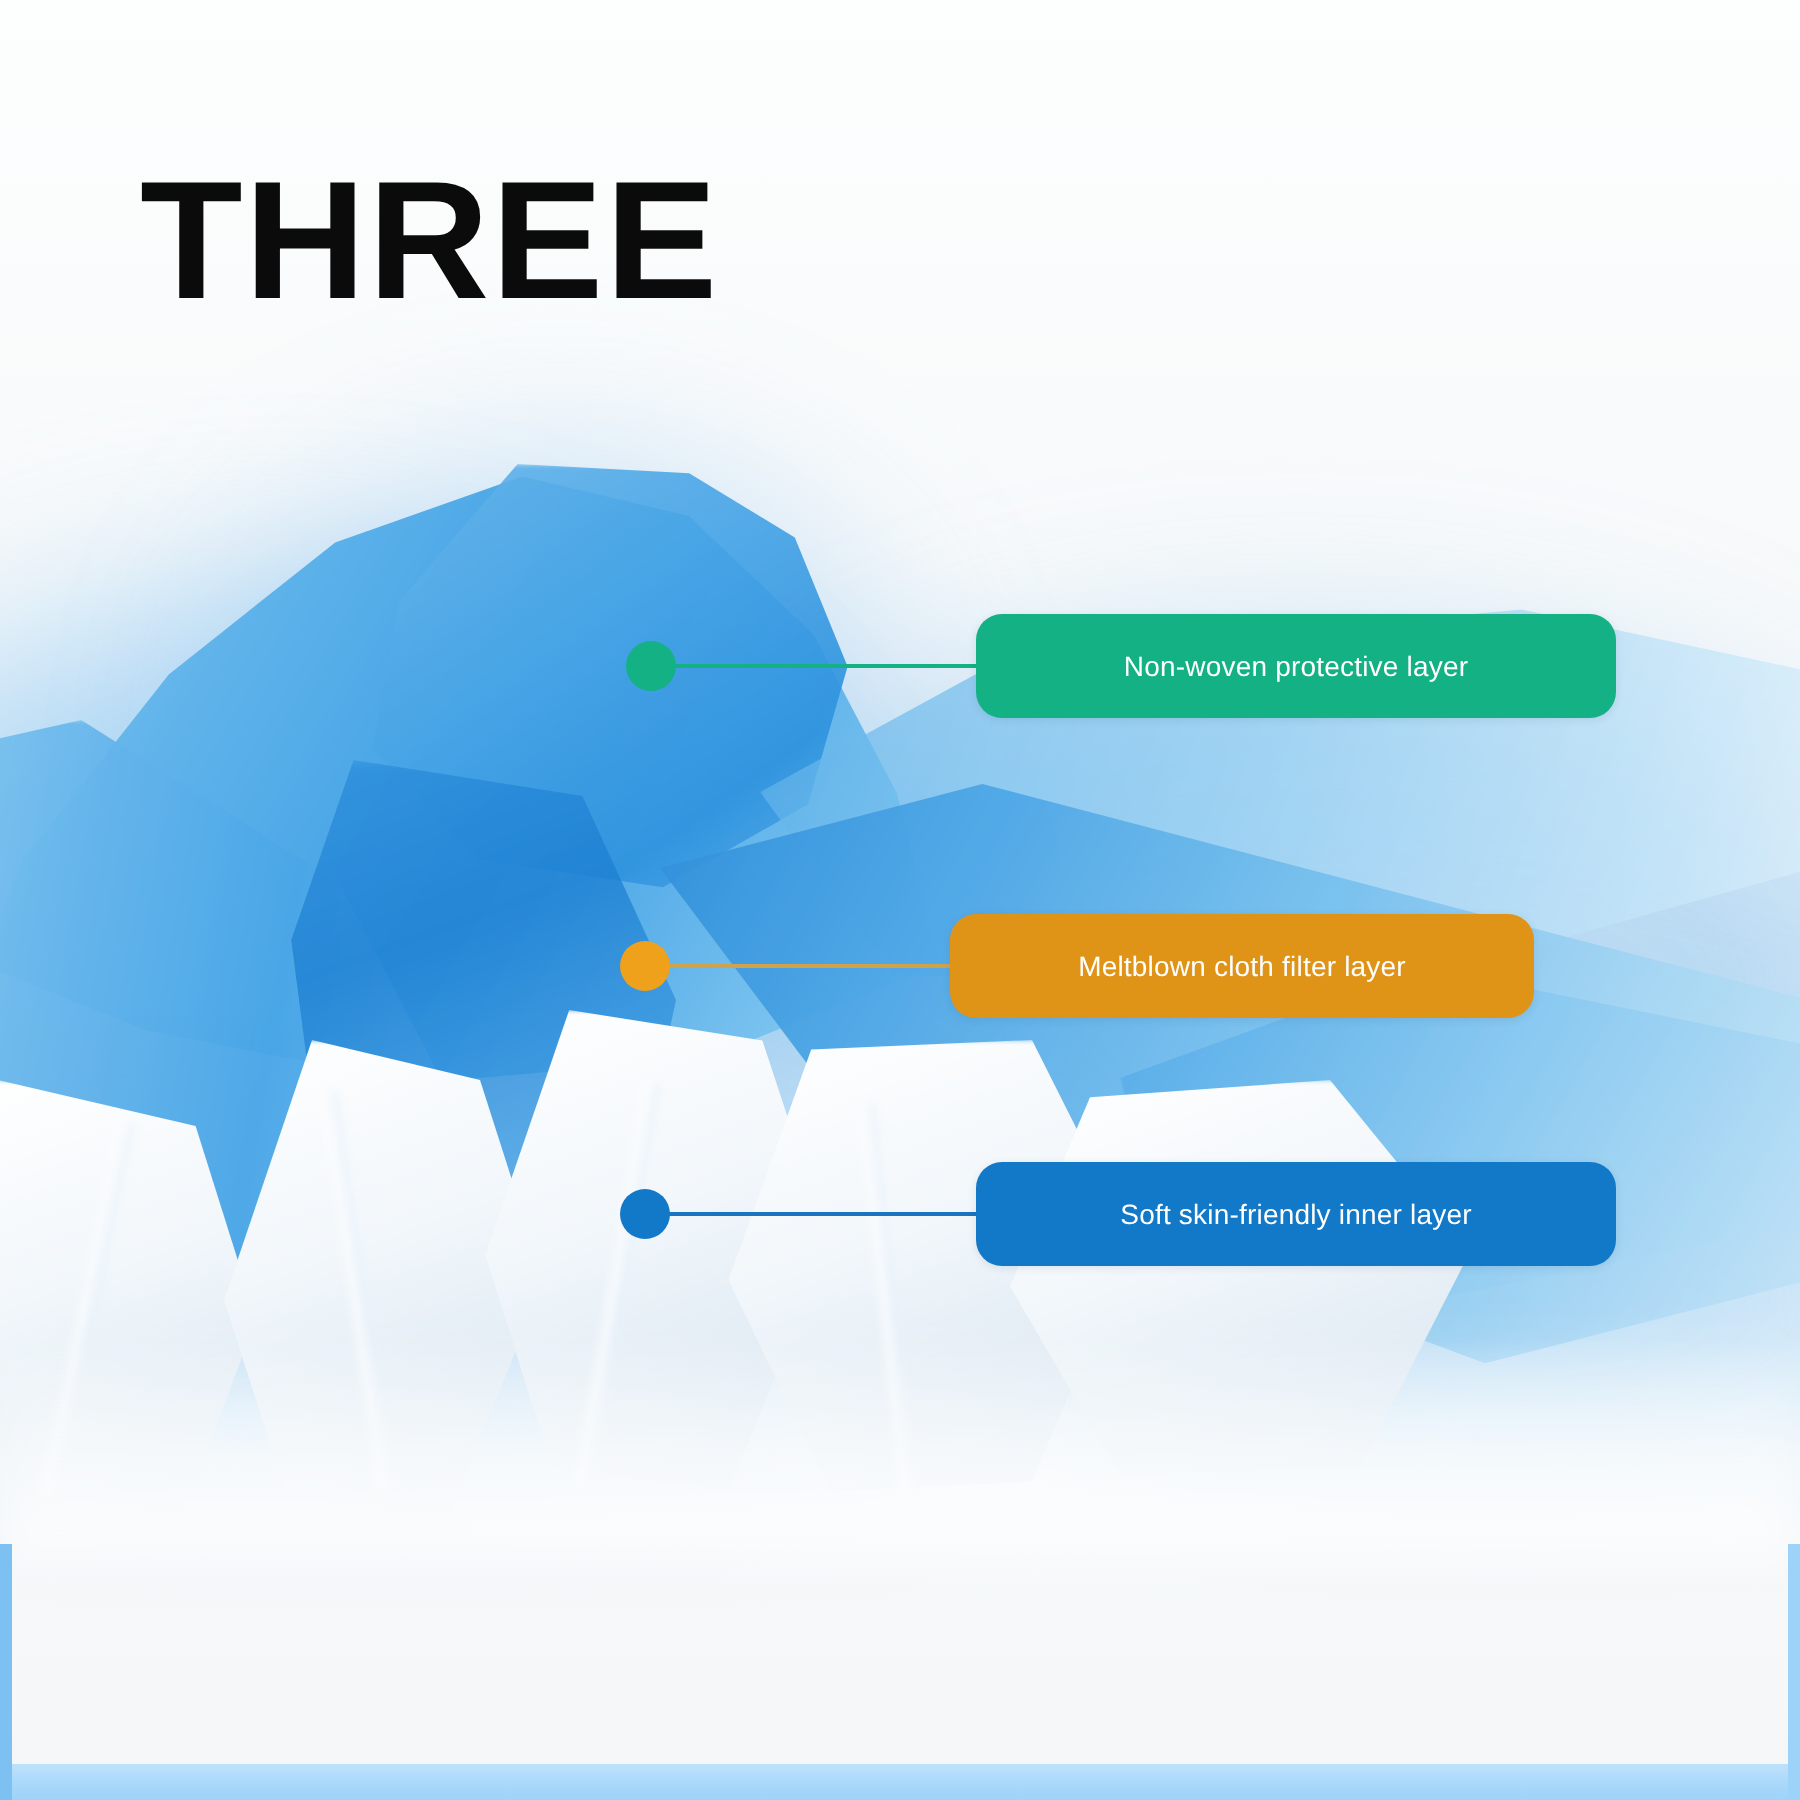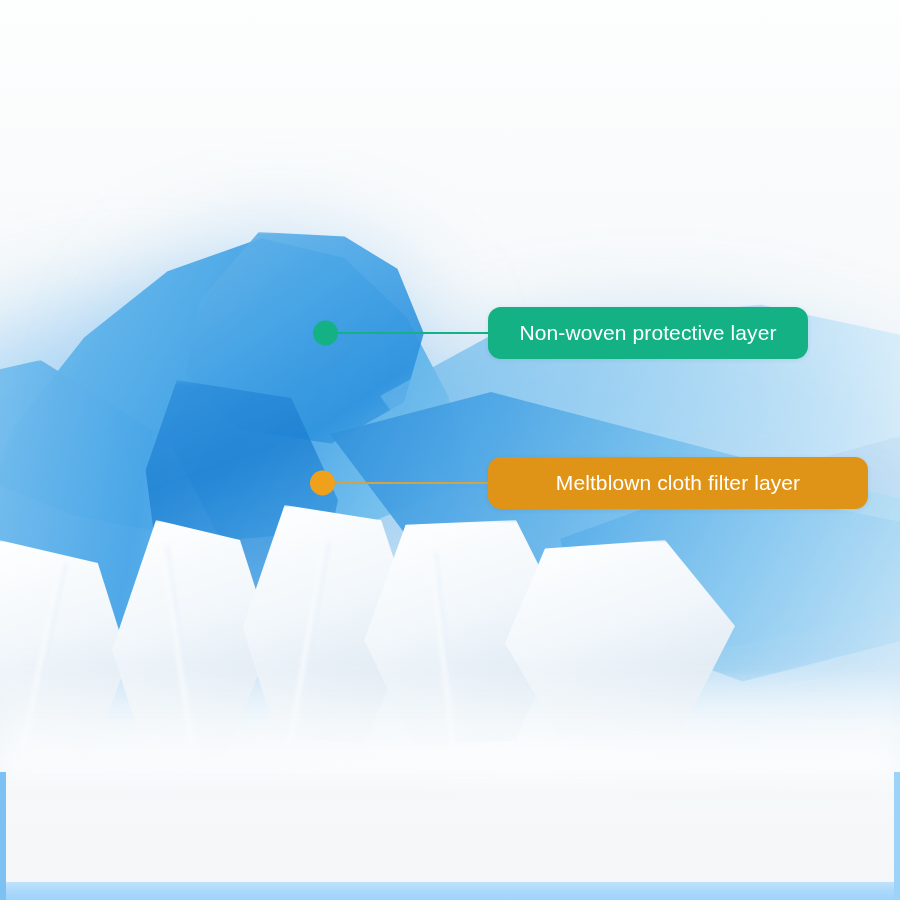--- a/index.html
+++ b/index.html
@@ -199,34 +199,34 @@
     display: flex;
     align-items: center;
     justify-content: center;
     padding: 0 18px;
     box-sizing: border-box;
     z-index: 4;
     box-shadow: 0 1px 4px rgba(30,60,90,.10);
   }
   .callout-pill span {
     color: #ffffff;
-    font-size: 21px;
+    font-size: 14px;
     font-weight: 400;
     white-space: nowrap;
     letter-spacing: .1px;
   }
 
   
   #callout-0 { left: 313px; top: 307px; width: 500px; }
   #callout-0 .callout-line { width: 172px; }
   #callout-0 .callout-pill { left: 175px; width: 320px; }
 
   #callout-1 { left: 310px; top: 457px; width: 502px; }
   #callout-1 .callout-line { width: 172px; }
-  #callout-1 .callout-pill { left: 178px; width: 380px; }
+  #callout-1 .callout-pill { left: 165px; width: 292px; }
 
   #callout-2 { left: 310px; top: 581px; width: 502px; }
   #callout-2 .callout-line { width: 172px; }
   #callout-2 .callout-pill { left: 178px; width: 320px; }
 </style>
 </head>
 <body>
 
 <div id="stage">
 
@@ -254,36 +254,44 @@
     <div class="pleat-edge pe-1"></div>
     <div class="pleat-edge pe-2"></div>
     <div class="pleat-edge pe-3"></div>
     <div class="pleat-edge pe-4"></div>
 
     <div class="table-top"></div>
     <div class="table-sheen"></div>
   </div>
 
   <div class="heading-block">
+    <div class="title-main">THREE</div>
   </div>
 
   <div class="callout" id="callout-0">
     <div class="callout-line" style="background: rgb(19, 177, 131);"></div>
     <div class="callout-dot" style="background: rgb(19, 177, 131);"></div>
     <div class="callout-pill" style="background: rgb(19, 177, 131);">
       <span style="color: rgb(255, 255, 255);">Non-woven protective layer</span>
     </div>
   </div>
 
   <div class="callout" id="callout-1">
     <div class="callout-line" style="background: rgb(207, 163, 76);"></div>
     <div class="callout-dot" style="background: rgb(240, 161, 28);"></div>
     <div class="callout-pill" style="background: rgb(223, 148, 24);">
       <span style="color: rgb(255, 255, 255);">Meltblown cloth filter layer</span>
     </div>
   </div>
 
+  <div class="callout" id="callout-2">
+    <div class="callout-line" style="background: rgb(27, 116, 191);"></div>
+    <div class="callout-dot" style="background: rgb(18, 120, 200);"></div>
+    <div class="callout-pill" style="background: rgb(18, 120, 200);">
+      <span style="color: rgb(255, 255, 255);">Soft skin-friendly inner layer</span>
+    </div>
+  </div>
 
   <div class="frame-bottom"></div>
   <div class="frame-left" style="background: rgb(124, 193, 242);"></div>
   <div class="frame-right" style="background: rgb(158, 211, 249);"></div>
 
 </div>
 
 </body></html>

